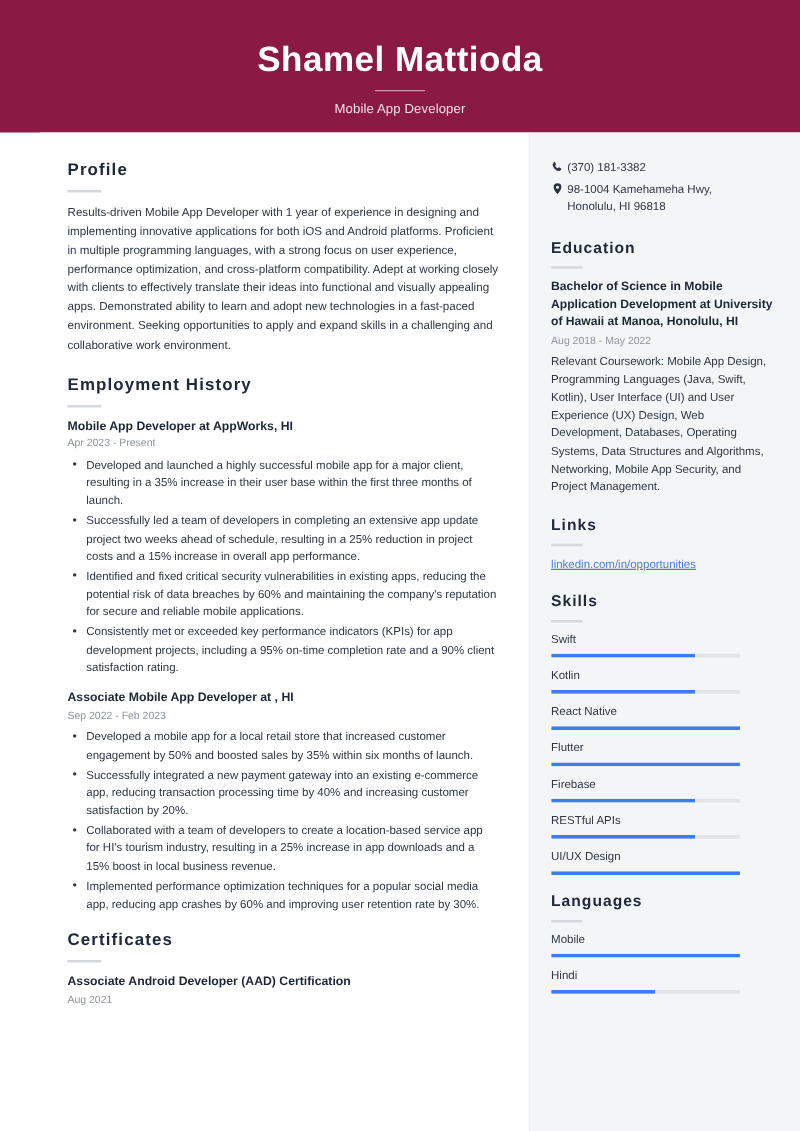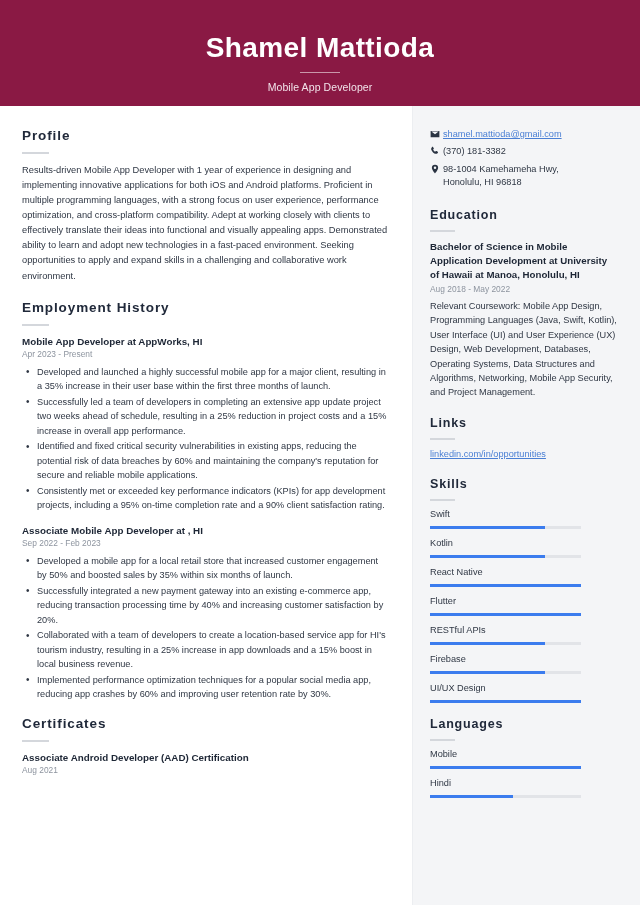--- a/index.html
+++ b/index.html
@@ -55,20 +55,21 @@
     font-weight: 400;
     letter-spacing: 0.1px;
   }
 
   
   .body-wrap {
     display: flex;
     width: 640px;
     height: 799px;
     align-items: stretch;
+    padding-left: 32px;
   }
   .col-main {
     width: 412px;
     background: #ffffff;
     padding: 22px 24px 0 22px;
   }
   .col-side {
     width: 228px;
     background: #f4f5f7;
     padding: 22px 22px 0 17px;
@@ -268,28 +269,20 @@
             </div>
           </div>
       </div>
 
     </div>
 
     <div class="col-side side">
 
       <div class="contact">
 
-        <div class="contact-row">
-          <span class="contact-ico">
-            <svg width="10" height="10" viewBox="0 0 16 16" fill="currentColor">
-              <path d="M1 3h14v10H1V3zm1.2 1L8 8.2 13.8 4H2.2z"></path>
-            </svg>
-          </span>
-          <a class="link" href="#">shamel.mattioda@gmail.com</a>
-        </div>
 
         <div class="contact-row">
           <span class="contact-ico">
             <svg width="10" height="10" viewBox="0 0 16 16" fill="currentColor">
               <path d="M3.2 1.4c.5-.5 1.2-.4 1.6.2l1.2 1.8c.3.5.2 1.1-.2 1.5l-.7.6c-.2.2-.2.4-.1.6.6 1.2 1.7 2.3 2.9 2.9.2.1.4.1.6-.1l.6-.7c.4-.4 1-.5 1.5-.2l1.8 1.2c.6.4.7 1.1.2 1.6l-1 1c-.6.6-1.5.8-2.3.5C6.8 12.8 3.2 9.2 1.9 5.5c-.3-.8-.1-1.7.5-2.3l.8-1.8z"></path>
             </svg>
           </span>
           <span class="contact-txt">(370) 181-3382</span>
         </div>
 
@@ -347,27 +340,27 @@
                 <div class="bar-fill" style="width: 100%; background: rgb(59, 124, 238);"></div>
               </div>
             </div>
             <div class="bar-item">
               <div class="bar-label">Flutter</div>
               <div class="bar-track">
                 <div class="bar-fill" style="width: 100%; background: rgb(59, 124, 238);"></div>
               </div>
             </div>
             <div class="bar-item">
+              <div class="bar-label">Firebase</div>
+              <div class="bar-track">
+                <div class="bar-fill" style="width: 76%; background: rgb(59, 124, 238);"></div>
+              </div>
+            </div>
+            <div class="bar-item">
               <div class="bar-label">RESTful APIs</div>
-              <div class="bar-track">
-                <div class="bar-fill" style="width: 76%; background: rgb(59, 124, 238);"></div>
-              </div>
-            </div>
-            <div class="bar-item">
-              <div class="bar-label">Firebase</div>
               <div class="bar-track">
                 <div class="bar-fill" style="width: 76%; background: rgb(59, 124, 238);"></div>
               </div>
             </div>
             <div class="bar-item">
               <div class="bar-label">UI/UX Design</div>
               <div class="bar-track">
                 <div class="bar-fill" style="width: 100%; background: rgb(59, 124, 238);"></div>
               </div>
             </div>

